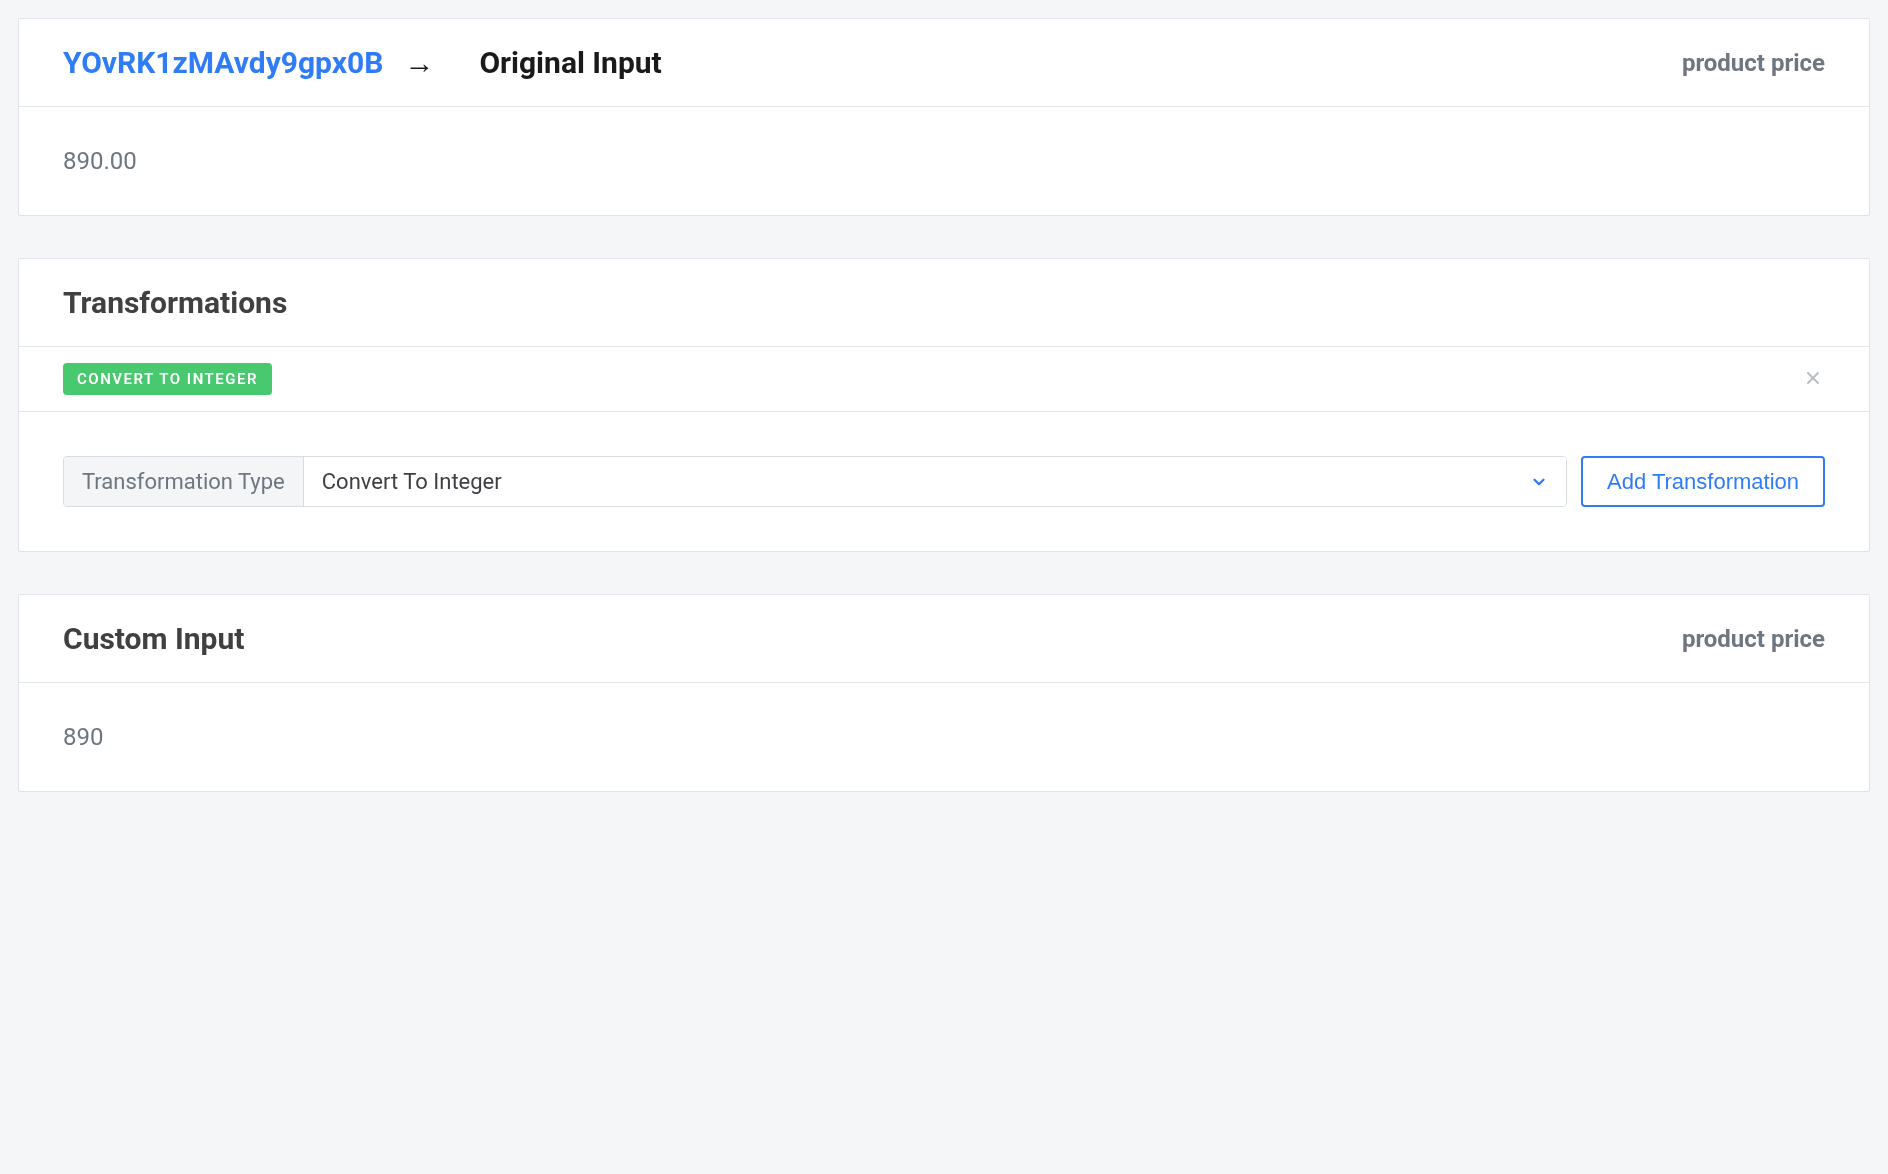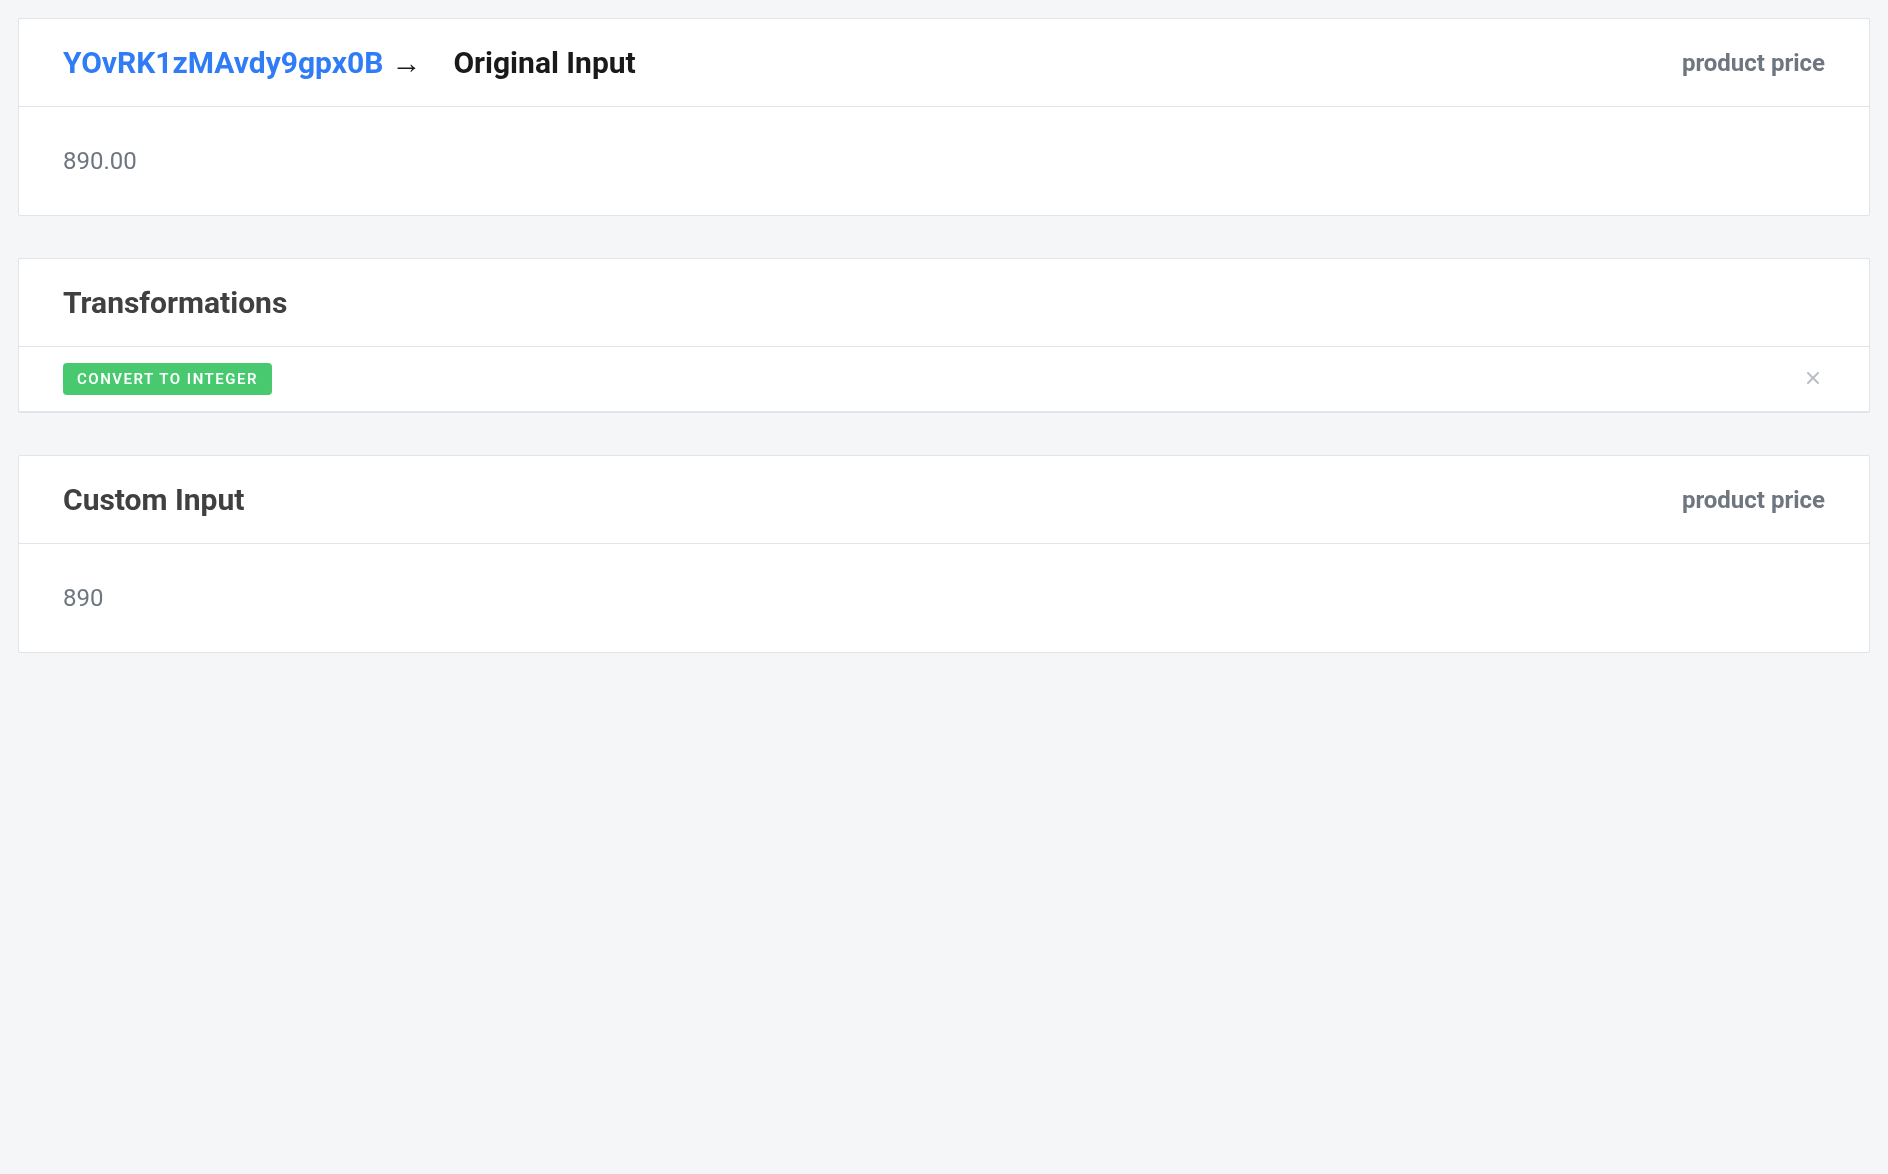--- a/index.html
+++ b/index.html
@@ -19,21 +19,21 @@
 .card-header {
   display: flex;
   justify-content: space-between;
   align-items: center;
   padding: 26px 44px;
   border-bottom: 1px solid #e1e4e8;
 }
 .title-group {
   display: flex;
   align-items: baseline;
-  gap: 8px;
+  gap: 21px;
   font-size: 30px;
   font-weight: 700;
 }
 .title-link {
   color: #2f7cf6;
   text-decoration: none;
 }
 .title-arrow { color: #1a1a1a; }
 .title-text { color: #1a1a1a; margin-left: 24px; }
 .header-sub {
@@ -156,20 +156,34 @@
   </div>
   <div class="tag-row">
     <span class="tag">CONVERT TO INTEGER</span>
     <span class="close-x">
       <svg width="16" height="16" viewBox="0 0 16 16" fill="none" stroke="currentColor" stroke-width="2" stroke-linecap="round">
           <line x1="3" y1="3" x2="13" y2="13"></line>
           <line x1="13" y1="3" x2="3" y2="13"></line>
         </svg>
     </span>
   </div>
+  <div class="control-row">
+    <div class="field-group">
+      <div class="field-label">Transformation Type</div>
+      <div class="field-select">
+        <span class="select-value">Convert To Integer</span>
+        <span class="chevron">
+          <svg viewBox="0 0 24 24" fill="none" stroke="currentColor" stroke-width="3" stroke-linecap="round" stroke-linejoin="round">
+              <polyline points="6 9 12 15 18 9"></polyline>
+            </svg>
+        </span>
+      </div>
+    </div>
+    <button class="add-btn">Add Transformation</button>
+  </div>
 </div>
 
 <div class="card">
   <div class="card-header">
     <div class="section-title">Custom Input</div>
     <div class="header-sub">product price</div>
   </div>
   <div class="card-body">
     <div class="value-text">890</div>
   </div>

